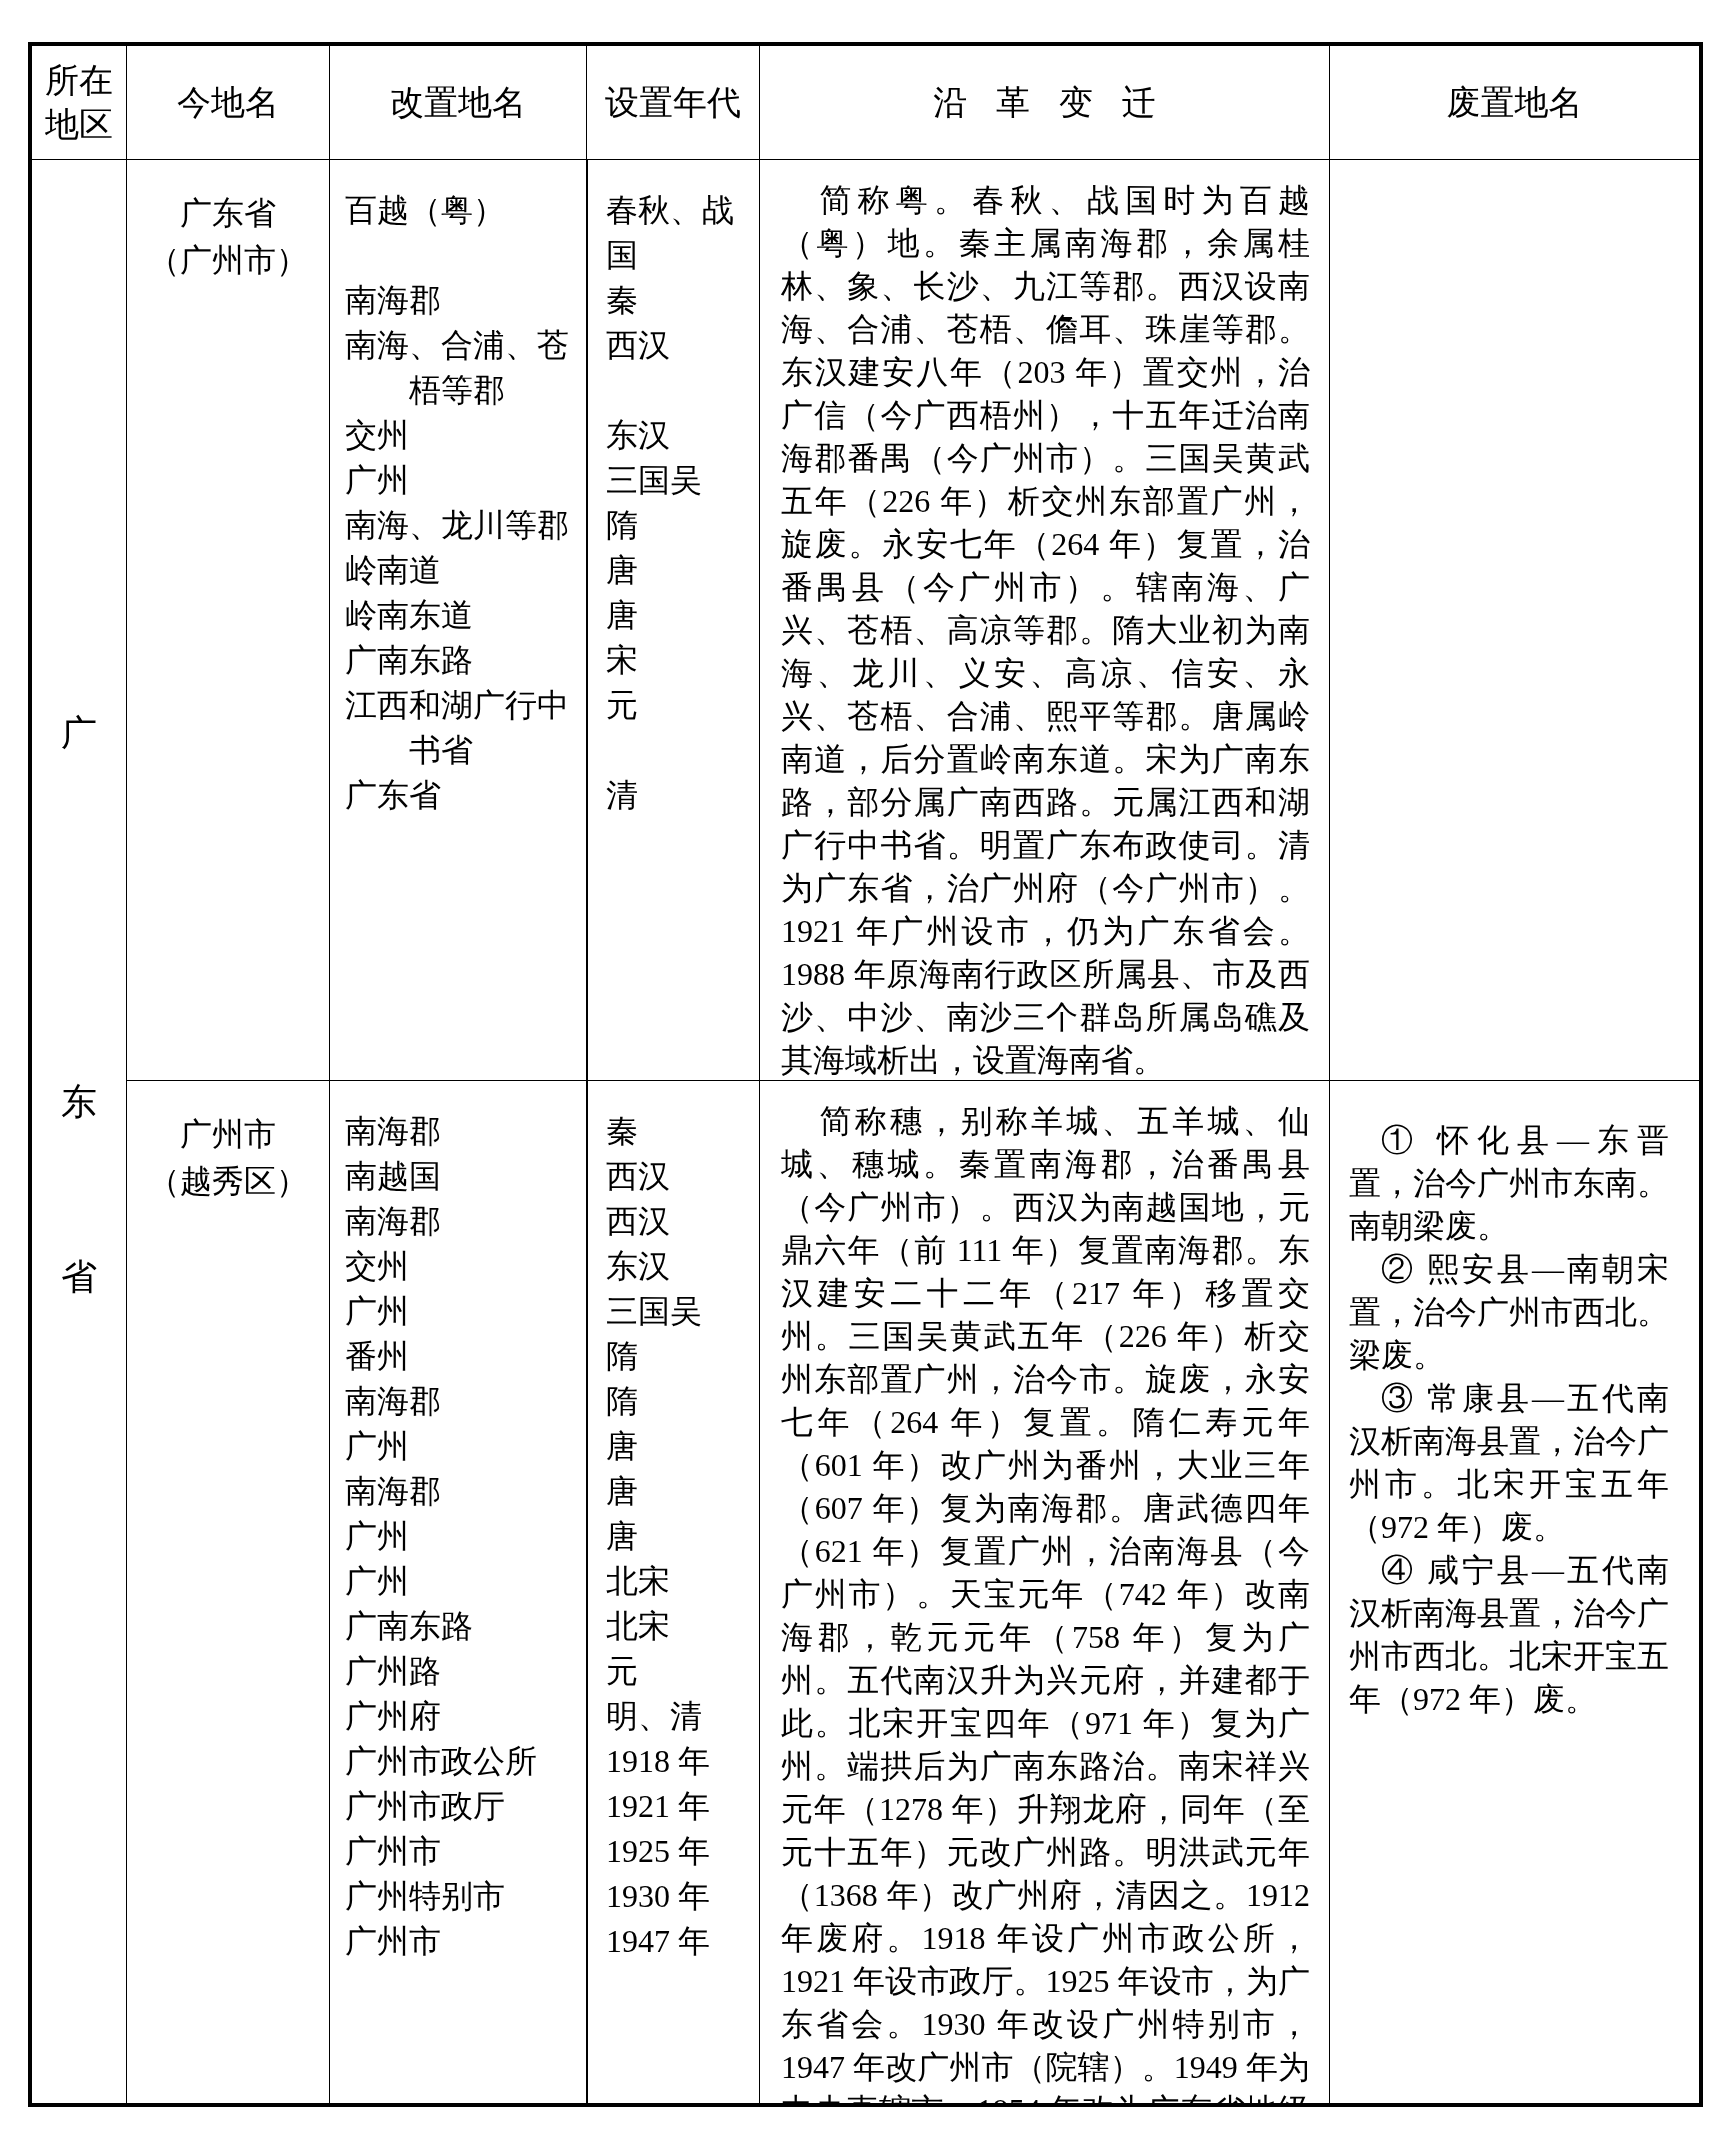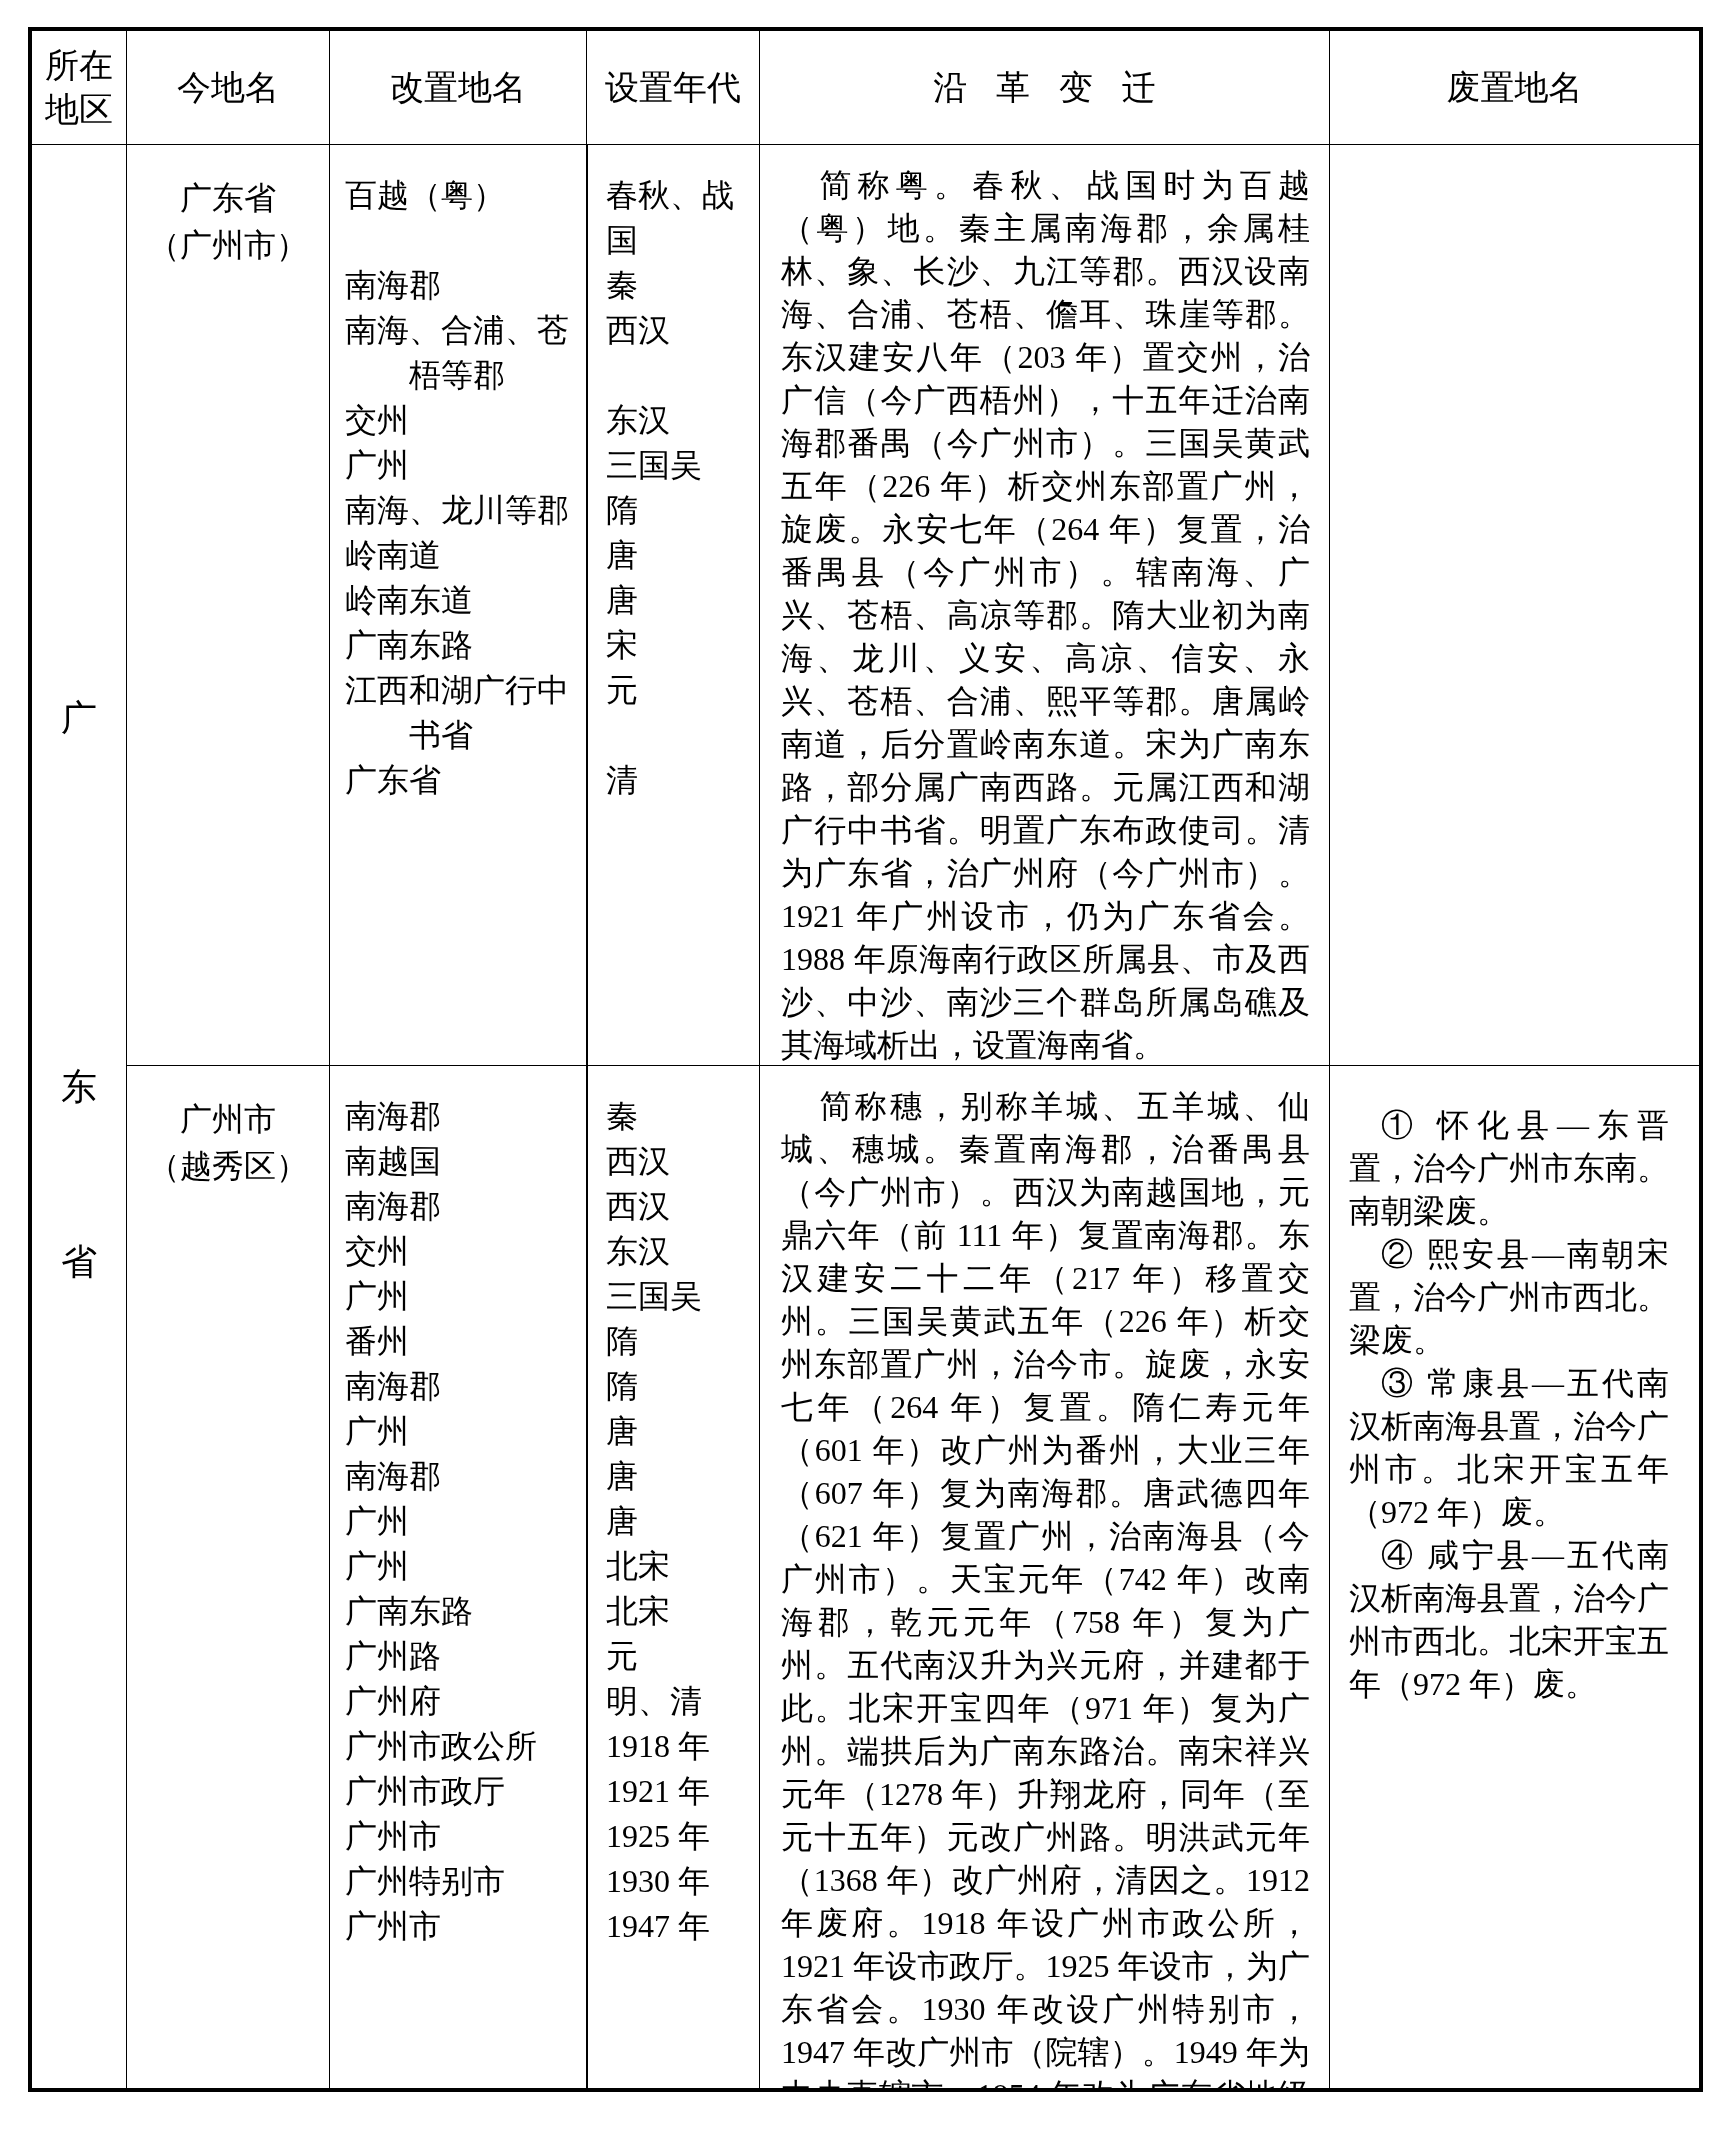--- a/index.html
+++ b/index.html
@@ -4,21 +4,21 @@
 <style>
   html,body{margin:0;padding:0;background:#ffffff;}
   .page{
     position:relative;
     width:1736px;height:2133px;
     background:#fff;
     font-family:"Liberation Serif","DejaVu Serif",serif;
     color:#000;
   }
   .gztable{
-    position:absolute;left:28px;top:27px;
+    position:absolute;left:28px;top:42px;
     width:1675px;height:2065px;
     border:4.7px solid #000;
     box-sizing:border-box;
     display:grid;
     grid-template-columns:95px 203px 257px 173px 570px 1fr;
     grid-template-rows:114px 921px 1fr;
     background:#fff;
   }
   .cell{
     box-sizing:border-box;

